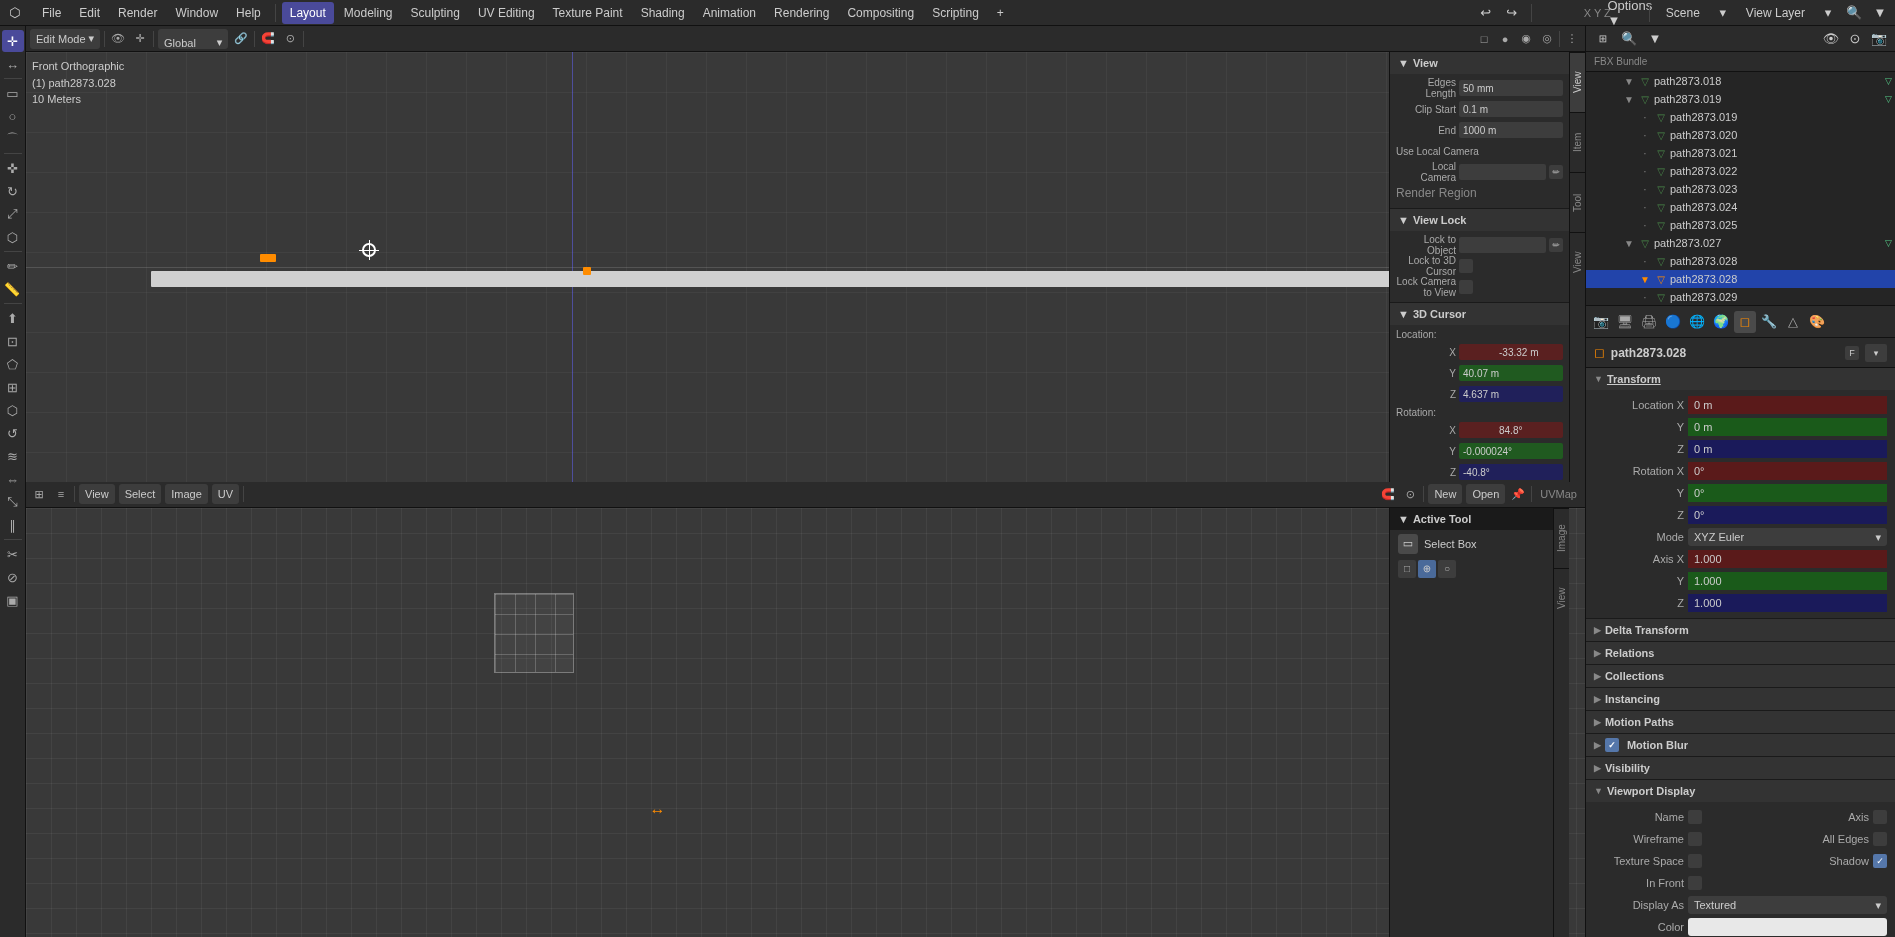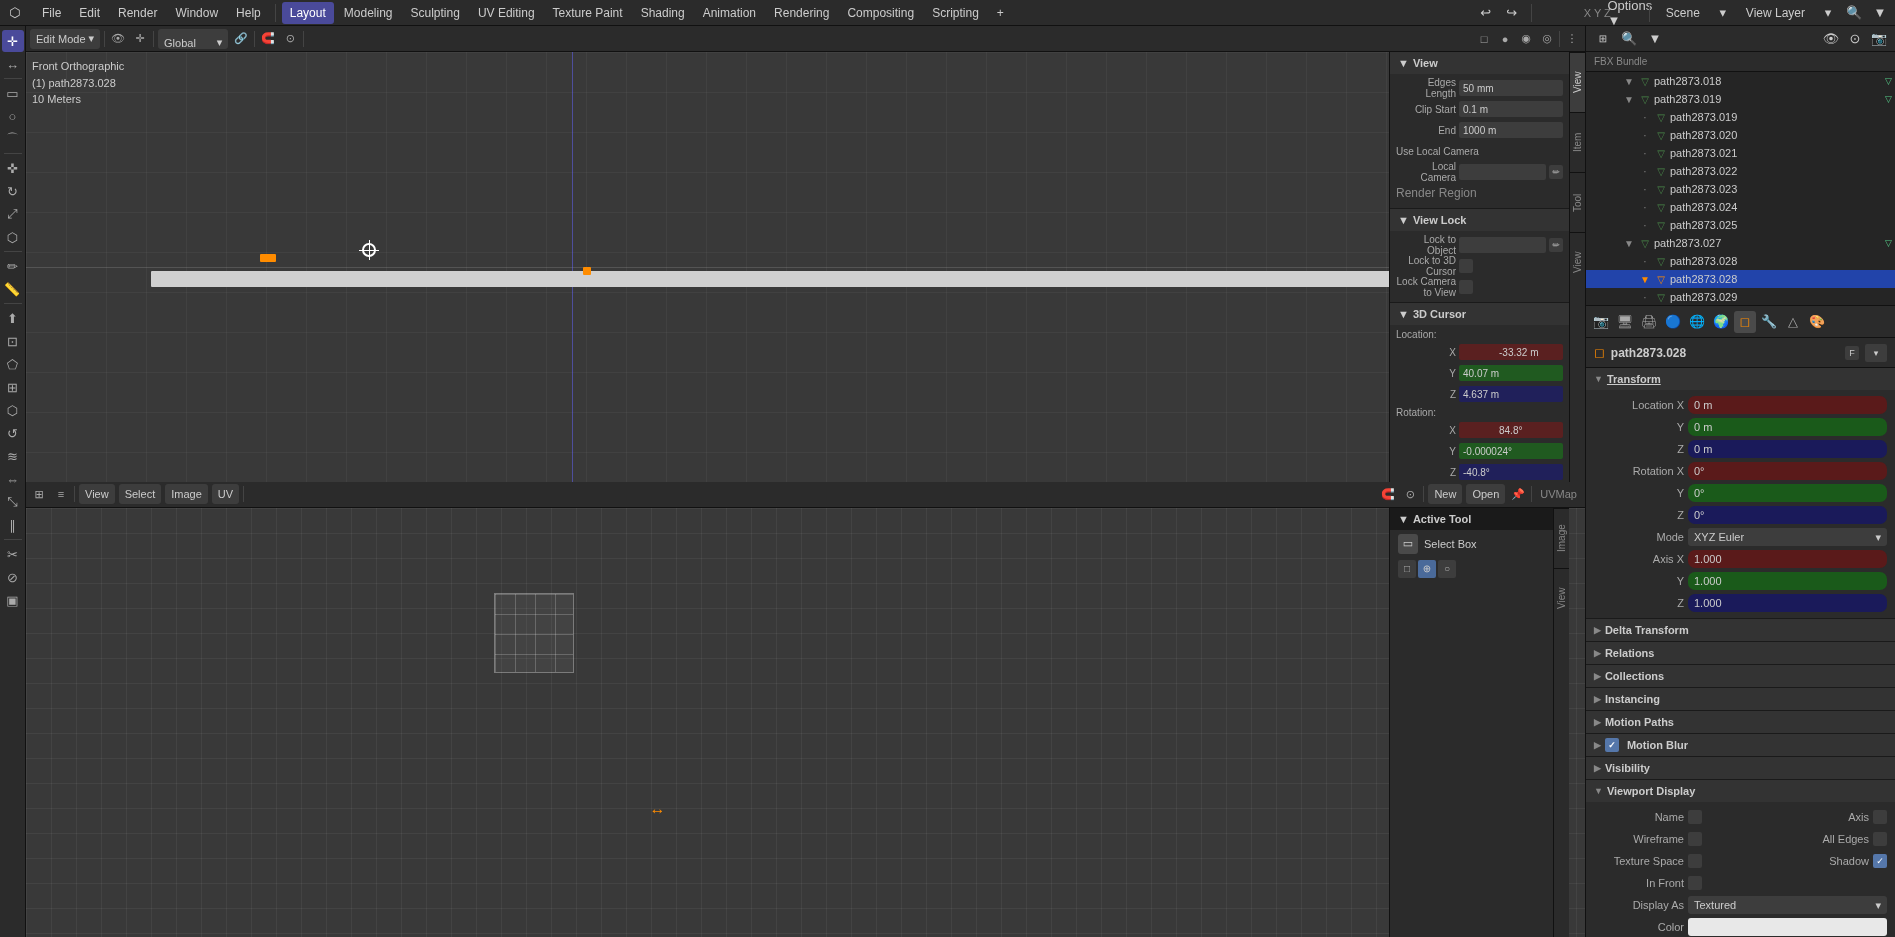--- a/index.html
+++ b/index.html
@@ -342,21 +342,21 @@
       width: 90px;
       font-size: 11px;
       color: #aaa;
       text-align: right;
       flex-shrink: 0;
     }
     .prop-value {
       flex: 1;
       height: 18px;
       background: #3d3d3d;
-      border-radius: 7px;
+      border-radius: 0;
       display: flex;
       align-items: center;
       padding: 0 6px;
       font-size: 11px;
       color: #ccc;
       cursor: pointer;
     }
     .prop-value.coord-x { background: #5a1a1a; }
     .prop-value.coord-y { background: #1a5a1a; }
     .prop-value.coord-z { background: #1a1a5a; }

